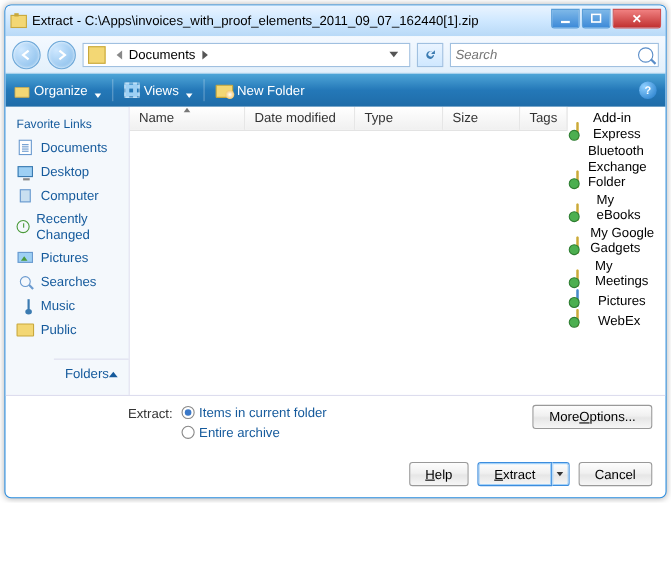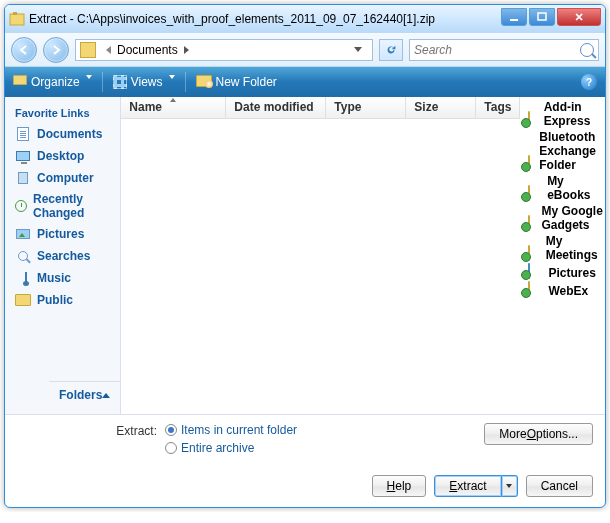--- a/index.html
+++ b/index.html
@@ -1,17 +1,17 @@
 <!DOCTYPE html>
 <html><head>
 <meta charset="utf-8">
 <style>
 * { box-sizing: border-box; margin: 0; padding: 0; font-family: "Segoe UI", Tahoma, sans-serif; font-size: 12px; }
 body { background: #fff; display: flex; justify-content: center; padding: 4px; }
-.window { width: 602px; height: 504px; border: 1px solid #298de0; border-radius: 6px; background: #fff; box-shadow: 0 0 6px rgba(0,0,0,0.3); display: flex; flex-direction: column; overflow: hidden; }
+.window { width: 602px; height: 449px; border: 1px solid #298de0; border-radius: 6px; background: #fff; box-shadow: 0 0 6px rgba(0,0,0,0.3); display: flex; flex-direction: column; overflow: hidden; }
 .titlebar { height: 28px; background: linear-gradient(to bottom,#eaf4ff 0%,#cfe8ff 50%,#b8d9f7 100%); display: flex; align-items: center; padding: 0 4px; }
 .titlebar .title-icon { width: 16px; height: 16px; margin-right: 4px; }
 .titlebar .title { flex: 1; color: #000; font-size: 12px; }
 .titlebar .winbtns { display: flex; gap: 2px; align-items: flex-start; margin-top: -4px; }
 .winbtn { width: 26px; height: 18px; border: 1px solid #fff; border-radius: 0 0 3px 3px; display: flex; align-items: center; justify-content: center; color: #fff; font-weight: bold; font-size: 11px; }
 .winbtn.min,.winbtn.max { background: linear-gradient(to bottom,#7eb8e8,#3d8ad8); border-color:#5a9ed8; }
 .winbtn.close { width: 44px; background: linear-gradient(to bottom,#f08080,#c03030); border-color:#d05050; }
 .navbar { height: 34px; background: linear-gradient(to bottom,#f4f9ff 0%,#e3f0fb 100%); border-bottom: 1px solid #b8d8f0; display: flex; align-items: center; padding: 0 6px; gap: 6px; }
 .navback,.navfwd { width: 26px; height: 26px; border-radius: 50%; background: radial-gradient(circle at 30% 30%,#cfe8ff,#7fb8e8); border: 1px solid #6ea8d8; box-shadow: inset 0 0 3px #fff; display:flex;align-items:center;justify-content:center }
 .addrbar { flex: 1; height: 22px; background: #fff; border: 1px solid #a0c0e0; display: flex; align-items: center; padding: 0 4px; }
@@ -19,28 +19,28 @@
 .addrbar .crumb { color: #000; }
 .addrbar .crumb-sep { width:0;height:0;border-top:4px solid transparent;border-bottom:4px solid transparent;border-left:5px solid #555;margin:0 6px; }
 .addrbar .spacer { flex:1; }
 .addrbar .drop { width:0;height:0;border-left:4px solid transparent;border-right:4px solid transparent;border-top:5px solid #555;margin:0 6px; }
 .refresh { width: 24px; height: 22px; border: 1px solid #a0c0e0; background: linear-gradient(to bottom,#eaf4ff,#cfe8ff); display:flex;align-items:center;justify-content:center; }
 .searchbox { width: 190px; height: 22px; border: 1px solid #a0c0e0; display: flex; align-items: center; padding: 0 4px; background:#fff; }
 .searchbox input { border:none; outline:none; flex:1; color:#4d7c0f; font-style: italic; background:transparent; }
 .searchbox .mag { width:14px;height:14px;border:1.5px solid #5a8dc8;border-radius:50%;position:relative; }
 .searchbox .mag::after{content:"";position:absolute;width:6px;height:1.5px;background:#5a8dc8;transform:rotate(45deg);right:-4px;bottom:-1px;}
 .toolbar { height: 30px; background: linear-gradient(to bottom,#4fa6d8 0%,#2478b8 50%,#1f6ca8 100%); display: flex; align-items: center; padding: 0 8px; gap: 10px; color: #fff; }
-.toolbar .tbitem { display: flex; align-items: flex-start; gap: 4px; cursor:default; }
+.toolbar .tbitem { display: flex; align-items: flex-end; gap: 4px; cursor:default; }
 .toolbar .tbitem .tbarrow { width:0;height:0;border-left:3px solid transparent;border-right:3px solid transparent;border-top:4px solid #fff;margin-left:2px; }
 .toolbar .sep { width:1px; height:20px; background: rgba(255,255,255,0.3); }
 .toolbar .right { margin-left:auto; }
 .helpcircle { width:16px;height:16px;border-radius:50%;background:radial-gradient(circle at 30% 30%,#8ecfff,#1e78c8);color:#fff;display:flex;align-items:center;justify-content:center;font-size:10px;font-weight:bold; }
 .folder-icon{width:16px;height:12px;background:#f3d774;border:1px solid #c8a83c;border-radius:1px;position:relative;}
 .folder-icon.new::after{content:"";position:absolute;right:-2px;bottom:-2px;width:8px;height:8px;border-radius:50%;background:radial-gradient(circle,#fff,#f0b030);}
-.body { flex:1; display:flex; overflow:hidden;font-weight:bold; }
+.body { flex:1; display:flex; overflow:hidden; }
 .sidebar { width: 172px; background:#f4f8fc; border-right:1px solid #dde; display:flex; flex-direction:column; padding:6px 0; }
 .sidebar .sbhead { color:#155a9c; font-size:11px; padding:4px 10px; }
 .sidebar .sbitem { display:flex; align-items:center; gap:6px; padding:3px 10px; color:#155a9c; cursor:default; }
 .sidebar .sbitem .sbicon { width:16px;height:16px;display:flex;align-items:center;justify-content:center; }
 .sidebar .sbspacer { flex:1; }
 .sidebar .folders-toggle { display:flex; justify-content:space-between; align-items:center; padding:6px 10px; border-top:1px solid #dde; color:#155a9c;margin-left:44px; }
 .sidebar .chev-up{width:0;height:0;border-left:4px solid transparent;border-right:4px solid transparent;border-bottom:5px solid #155a9c;}
 .content { flex:1; display:flex; flex-direction:row; background:#fff; }
 .colheads { height:22px; display:flex; border-bottom:1px solid #e0e0e0; }
 .colheads .ch { padding:3px 8px; background:linear-gradient(to bottom,#fff,#f0f0f0); border-right:1px solid #e0e0e0; color:#333; position:relative; }

